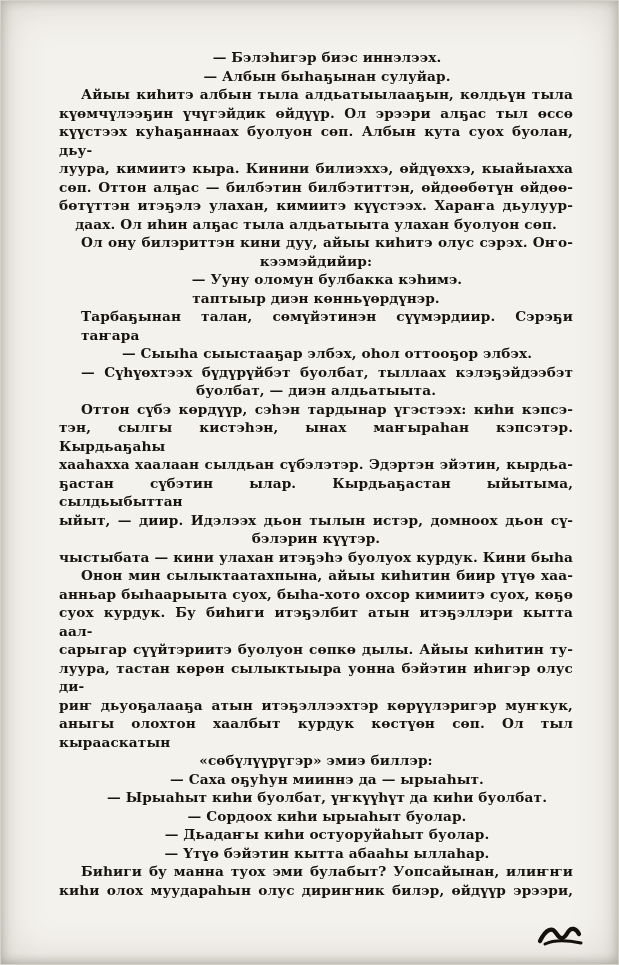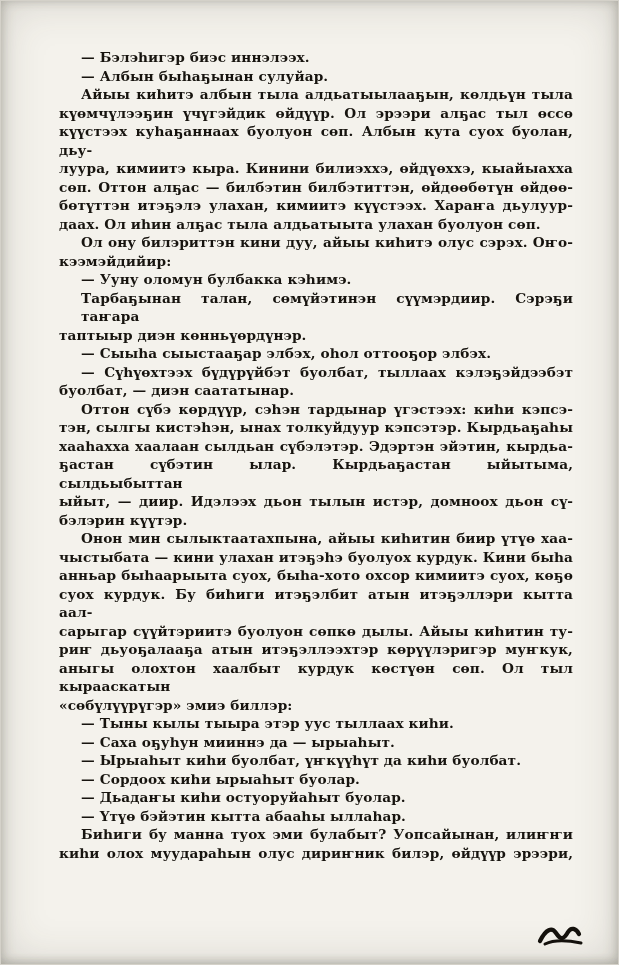--- a/index.html
+++ b/index.html
@@ -34,21 +34,21 @@
     width: 514px;
     font-size: 13.7px;
     line-height: 18.5px;
     font-weight: 700;
     color: #17140f;
     letter-spacing: 0.1px;
     text-rendering: optimizeLegibility;
   }
   .line {
     white-space: normal;
-    text-align: left;
+    text-align: center;
   }
   .line.indent { padding-left: 22px; }
   .line.justify {
     text-align: justify;
     text-align-last: justify;
   }
   .ink-mark {
     position: absolute;
     right: 34px;
     bottom: 16px;
@@ -66,40 +66,40 @@
       <div class="line indent justify">Айыы киһитэ албын тыла алдьатыылааҕын, көлдьүн тыла</div>
       <div class="line justify">күөмчүлээҕин үчүгэйдик өйдүүр. Ол эрээри алҕас тыл өссө</div>
       <div class="line justify">күүстээх куһаҕаннаах буолуон сөп. Албын кута суох буолан, дьу-</div>
       <div class="line justify">луура, кимиитэ кыра. Кинини билиэххэ, өйдүөххэ, кыайыахха</div>
       <div class="line justify">сөп. Оттон алҕас — билбэтин билбэтиттэн, өйдөөбөтүн өйдөө-</div>
       <div class="line justify">бөтүттэн итэҕэлэ улахан, кимиитэ күүстээх. Хараҥа дьулуур-</div>
       <div class="line">даах. Ол иһин алҕас тыла алдьатыыта улахан буолуон сөп.</div>
       <div class="line indent justify">Ол ону билэриттэн кини дуу, айыы киһитэ олус сэрэх. Оҥо-</div>
       <div class="line">кээмэйдийир:</div>
       <div class="line indent">— Ууну оломун булбакка кэһимэ.</div>
+      <div class="line">таптыыр диэн көнньүөрдүнэр.</div>
       <div class="line indent justify">Тарбаҕынан талан, сөмүйэтинэн сүүмэрдиир. Сэрэҕи таҥара</div>
-      <div class="line">таптыыр диэн көнньүөрдүнэр.</div>
       <div class="line indent">— Сыыһа сыыстааҕар элбэх, оһол оттооҕор элбэх.</div>
       <div class="line indent justify">— Сүһүөхтээх бүдүрүйбэт буолбат, тыллаах кэлэҕэйдээбэт</div>
-      <div class="line">буолбат, — диэн саататынар.</div>
+      <div class="line">буолбат, — диэн алдьатыыта.</div>
       <div class="line indent justify">Оттон сүбэ көрдүүр, сэһэн тардынар үгэстээх: киһи кэпсэ-</div>
-      <div class="line justify">тэн, сылгы кистэһэн, ынах толкуйдуур кэпсэтэр. Кырдьаҕаһы</div>
+      <div class="line justify">тэн, сылгы кистэһэн, ынах маҥыраһан кэпсэтэр. Кырдьаҕаһы</div>
       <div class="line justify">хааһахха хаалаан сылдьан сүбэлэтэр. Эдэртэн эйэтин, кырдьа-</div>
       <div class="line justify">ҕастан сүбэтин ылар. Кырдьаҕастан ыйытыма, сылдьыбыттан</div>
       <div class="line justify">ыйыт, — диир. Идэлээх дьон тылын истэр, домноох дьон сү-</div>
       <div class="line">бэлэрин күүтэр.</div>
+      <div class="line justify">чыстыбата — кини улахан итэҕэһэ буолуох курдук. Кини быһа</div>
       <div class="line indent justify">Онон мин сылыктаатахпына, айыы киһитин биир үтүө хаа-</div>
-      <div class="line justify">чыстыбата — кини улахан итэҕэһэ буолуох курдук. Кини быһа</div>
       <div class="line justify">анньар быһаарыыта суох, быһа-хото охсор кимиитэ суох, көҕө</div>
       <div class="line justify">суох курдук. Бу биһиги итэҕэлбит атын итэҕэллэри кытта аал-</div>
       <div class="line justify">сарыгар сүүйтэриитэ буолуон сөпкө дылы. Айыы киһитин ту-</div>
+      <div class="line justify">луура, тастан көрөн сылыктыыра уонна бэйэтин иһигэр олус ди-</div>
       <div class="line justify">риҥ дьуоҕалааҕа атын итэҕэллээхтэр көрүүлэригэр муҥкук,</div>
       <div class="line justify">аныгы олохтон хаалбыт курдук көстүөн сөп. Ол тыл кырааскатын</div>
       <div class="line">«сөбүлүүрүгэр» эмиэ биллэр:</div>
-      <div class="line indent">— Тыны кылы тыыра этэр уус тыллаах киһи.</div>
       <div class="line indent">— Саха оҕуһун мииннэ да — ырыаһыт.</div>
       <div class="line indent">— Ырыаһыт киһи буолбат, үҥкүүһүт да киһи буолбат.</div>
       <div class="line indent">— Сордоох киһи ырыаһыт буолар.</div>
       <div class="line indent">— Дьадаҥы киһи остуоруйаһыт буолар.</div>
       <div class="line indent">— Үтүө бэйэтин кытта абааһы ыллаһар.</div>
       <div class="line indent justify">Биһиги бу манна туох эми булабыт? Уопсайынан, илиҥҥи</div>
       <div class="line justify">киһи олох муудараһын олус дириҥник билэр, өйдүүр эрээри,</div>
     </div>
   <svg class="ink-mark" viewBox="0 0 48 26" xmlns="http://www.w3.org/2000/svg">
     <path d="M3 18 C 9 6, 15 4, 19 10 C 23 16, 26 18, 31 9 C 34 4, 39 5, 42 11" fill="none" stroke="#14110c" stroke-width="4.2" stroke-linecap="round"></path>

